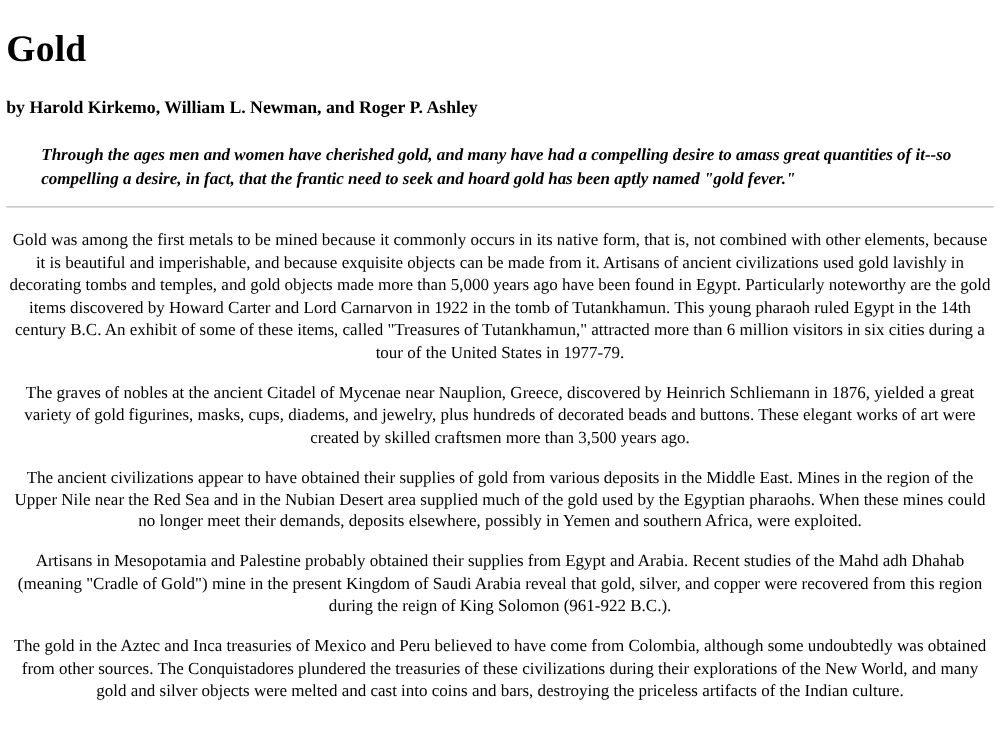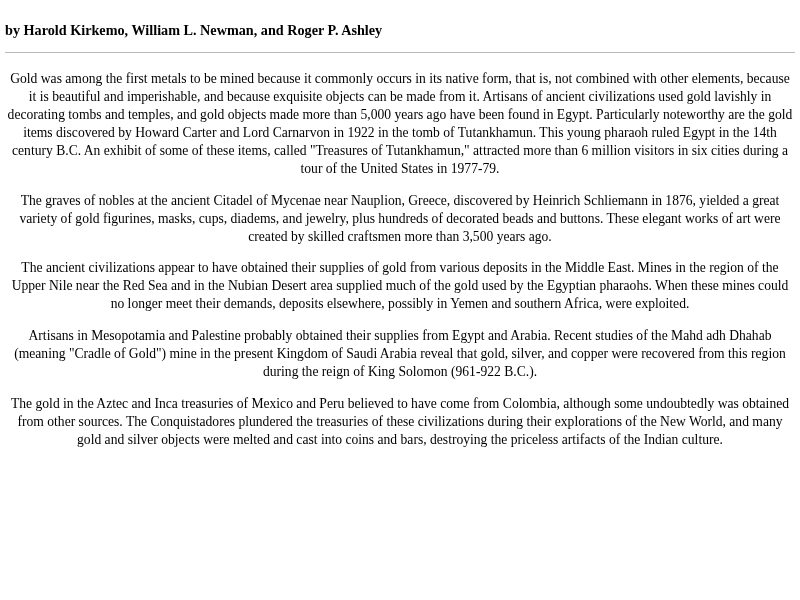--- a/index.html
+++ b/index.html
@@ -104,23 +104,25 @@
   p.body:first-of-type { margin-top: 17px; }
 </style>
 </head>
 <body>
 
 <div class="page">
 
 
   <div class="content">
 
+    <h1 class="title">Gold</h1>
 
     <div class="byline">by Harold Kirkemo, William L. Newman, and Roger P. Ashley</div>
 
+    <div class="quote">Through the ages men and women have cherished gold, and many have had a compelling desire to amass great quantities of it--so compelling a desire, in fact, that the frantic need to seek and hoard gold has been aptly named "gold fever."</div>
 
     <hr class="rule">
 
     <p class="body">Gold was among the first metals to be mined because it commonly occurs in its native form, that is, not combined with other elements, because it is beautiful and imperishable, and because exquisite objects can be made from it. Artisans of ancient civilizations used gold lavishly in decorating tombs and temples, and gold objects made more than 5,000 years ago have been found in Egypt. Particularly noteworthy are the gold items discovered by Howard Carter and Lord Carnarvon in 1922 in the tomb of Tutankhamun. This young pharaoh ruled Egypt in the 14th century B.C. An exhibit of some of these items, called "Treasures of Tutankhamun," attracted more than 6 million visitors in six cities during a tour of the United States in 1977-79.</p>
     <p class="body">The graves of nobles at the ancient Citadel of Mycenae near Nauplion, Greece, discovered by Heinrich Schliemann in 1876, yielded a great variety of gold figurines, masks, cups, diadems, and jewelry, plus hundreds of decorated beads and buttons. These elegant works of art were created by skilled craftsmen more than 3,500 years ago.</p>
     <p class="body">The ancient civilizations appear to have obtained their supplies of gold from various deposits in the Middle East. Mines in the region of the Upper Nile near the Red Sea and in the Nubian Desert area supplied much of the gold used by the Egyptian pharaohs. When these mines could no longer meet their demands, deposits elsewhere, possibly in Yemen and southern Africa, were exploited.</p>
     <p class="body">Artisans in Mesopotamia and Palestine probably obtained their supplies from Egypt and Arabia. Recent studies of the Mahd adh Dhahab (meaning "Cradle of Gold") mine in the present Kingdom of Saudi Arabia reveal that gold, silver, and copper were recovered from this region during the reign of King Solomon (961-922 B.C.).</p>
     <p class="body">The gold in the Aztec and Inca treasuries of Mexico and Peru believed to have come from Colombia, although some undoubtedly was obtained from other sources. The Conquistadores plundered the treasuries of these civilizations during their explorations of the New World, and many gold and silver objects were melted and cast into coins and bars, destroying the priceless artifacts of the Indian culture.</p>
 
   </div>

